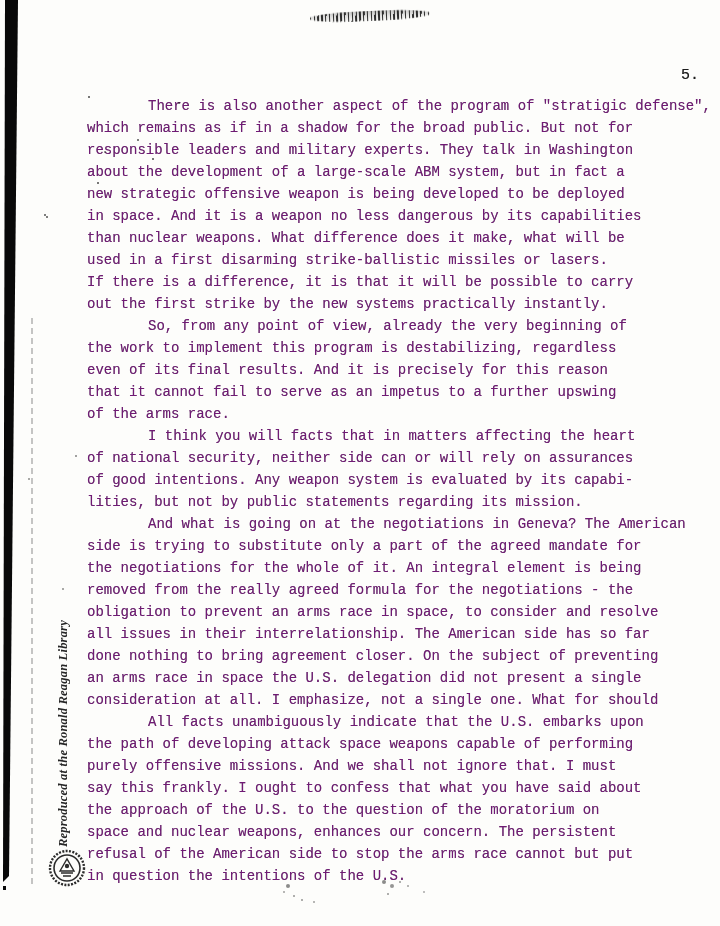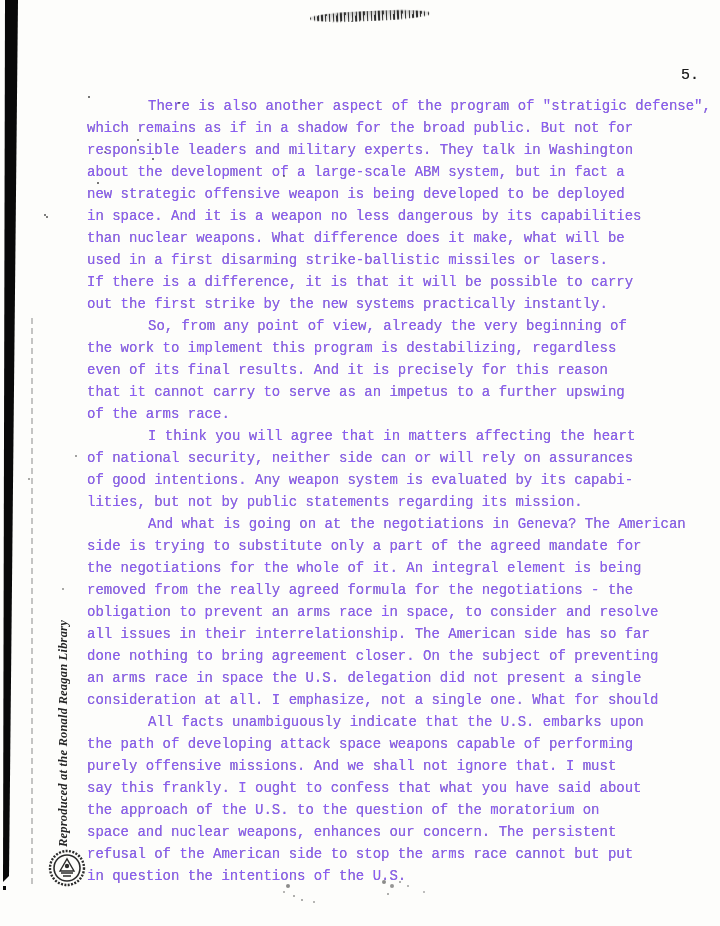--- a/index.html
+++ b/index.html
@@ -34,21 +34,21 @@
   .seal{position:absolute;left:48px;top:849px;width:38px;height:38px;}
 
   .page-number{
     position:absolute;left:681px;top:67px;
     font-size:15px;color:#1b1b1b;
     text-shadow:0 0 .5px rgba(20,20,20,.55);
   }
 
   .doc-body{
     position:absolute;left:87px;top:95px;width:626px;
-    font-size:14px;line-height:22px;color:#8b5cf6;
+    font-size:14px;line-height:22px;color:#701a75;
     text-shadow:0 0 .5px rgba(25,25,25,.5);
   }
   .doc-body p{
     margin:0;white-space:pre-line;text-indent:61px;
   }
 
   
   .smudge-top{
     position:absolute;left:310px;top:11px;width:120px;height:10px;
     background:
@@ -133,23 +133,23 @@
 about the development of a large-scale ABM system, but in fact a
 new strategic offensive weapon is being developed to be deployed
 in space. And it is a weapon no less dangerous by its capabilities
 than nuclear weapons. What difference does it make, what will be
 used in a first disarming strike-ballistic missiles or lasers.
 If there is a difference, it is that it will be possible to carry
 out the first strike by the new systems practically instantly.</p>
     <p>So, from any point of view, already the very beginning of
 the work to implement this program is destabilizing, regardless
 even of its final results. And it is precisely for this reason
-that it cannot carry to serve as an impetus to a further upswing
+that it cannot fail to serve as an impetus to a further upswing
 of the arms race.</p>
-    <p>I think you will agree that in matters affecting the heart
+    <p>I think you will facts that in matters affecting the heart
 of national security, neither side can or will rely on assurances
 of good intentions. Any weapon system is evaluated by its capabi-
 lities, but not by public statements regarding its mission.</p>
     <p>And what is going on at the negotiations in Geneva? The American
 side is trying to substitute only a part of the agreed mandate for
 the negotiations for the whole of it. An integral element is being
 removed from the really agreed formula for the negotiations - the
 obligation to prevent an arms race in space, to consider and resolve
 all issues in their interrelationship. The American side has so far
 done nothing to bring agreement closer. On the subject of preventing

